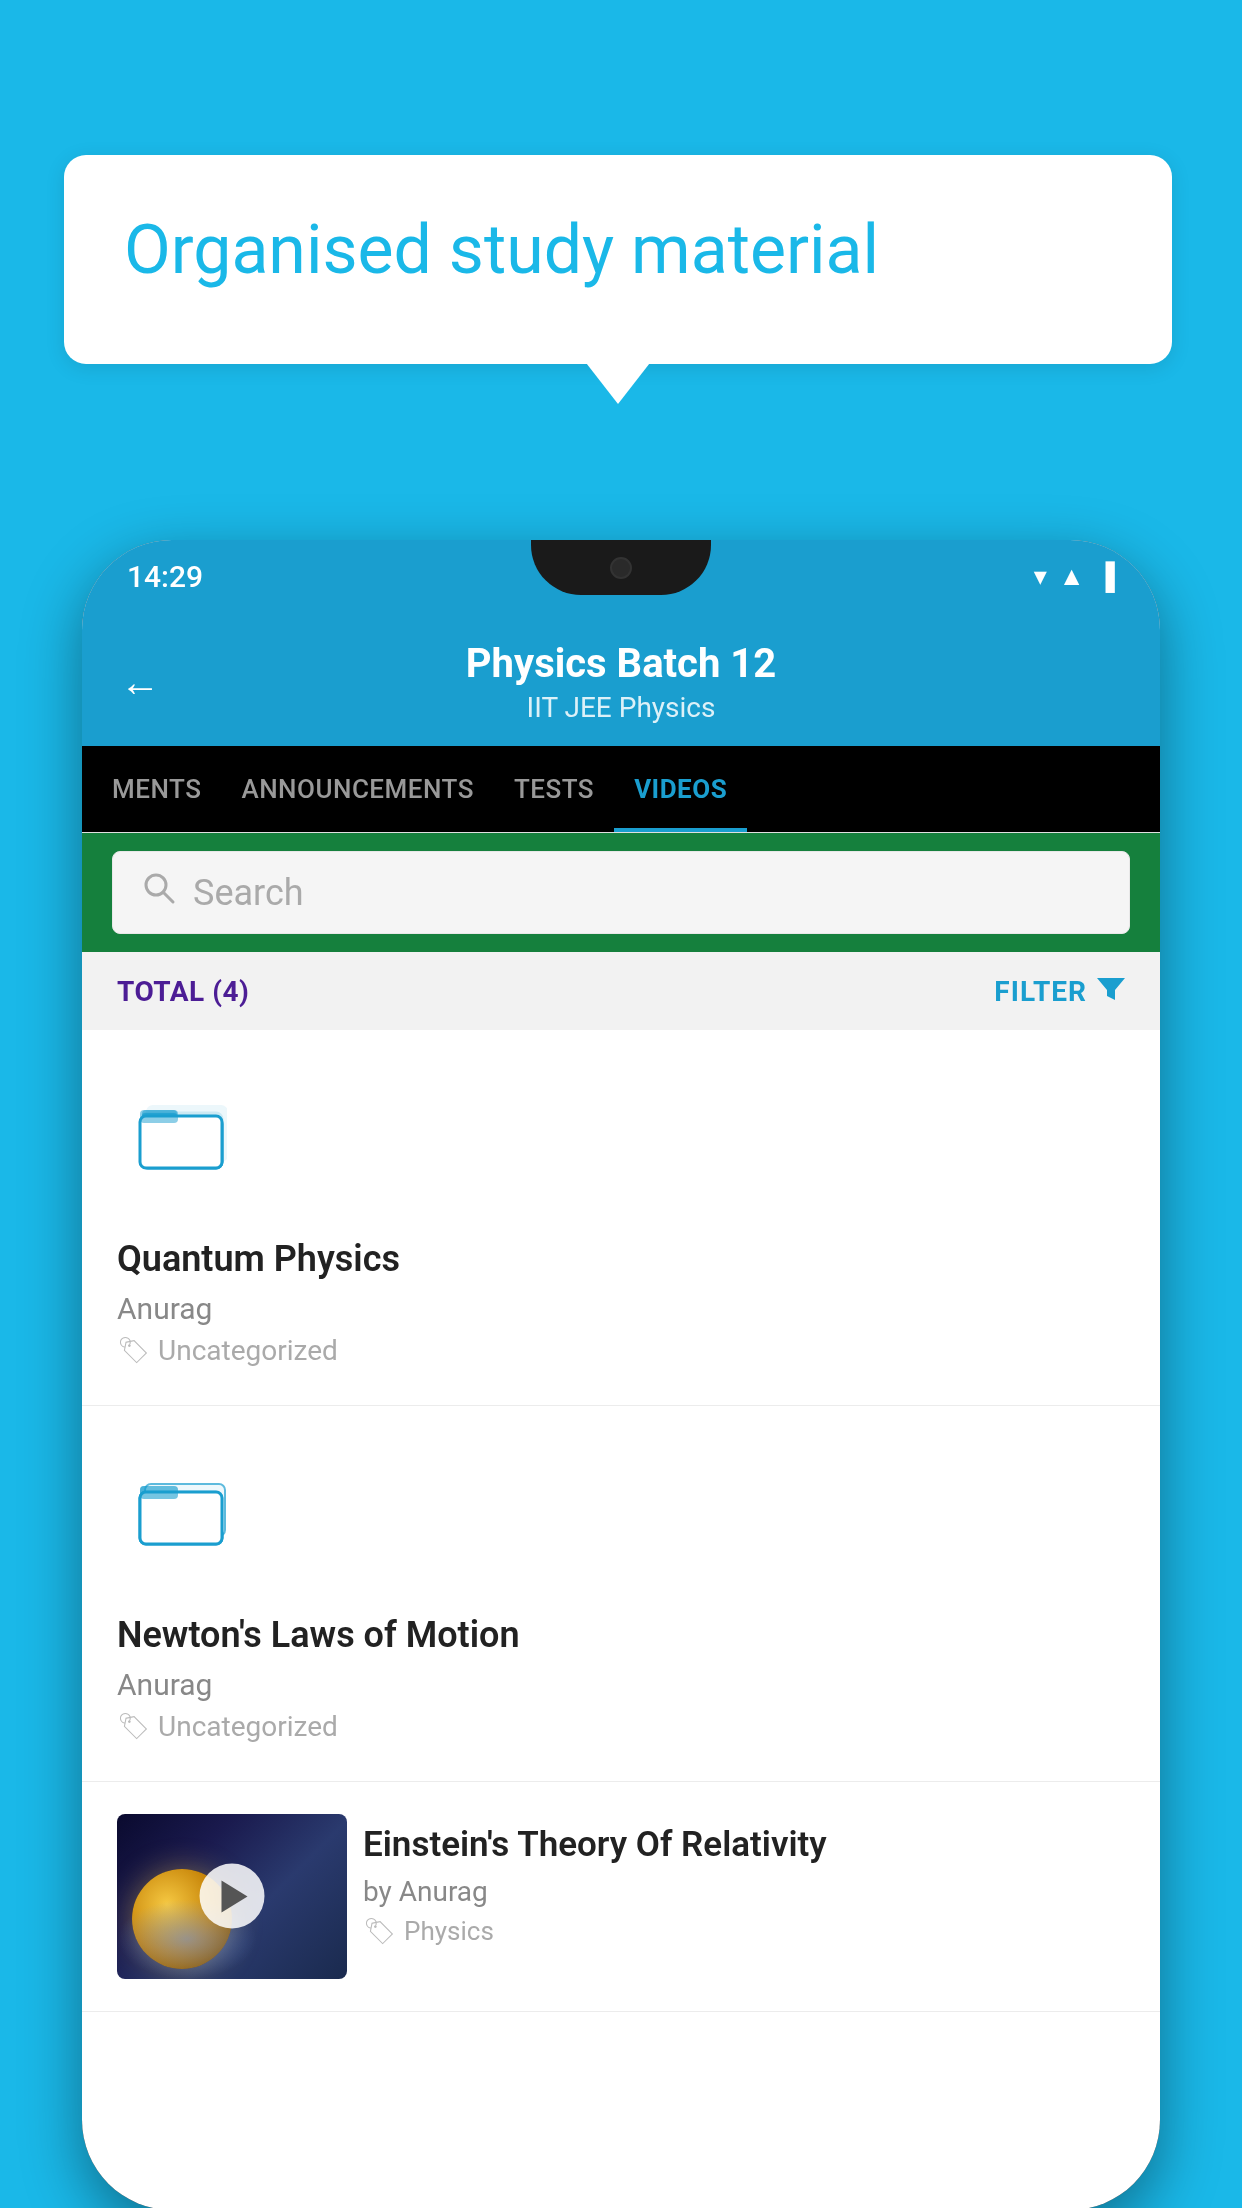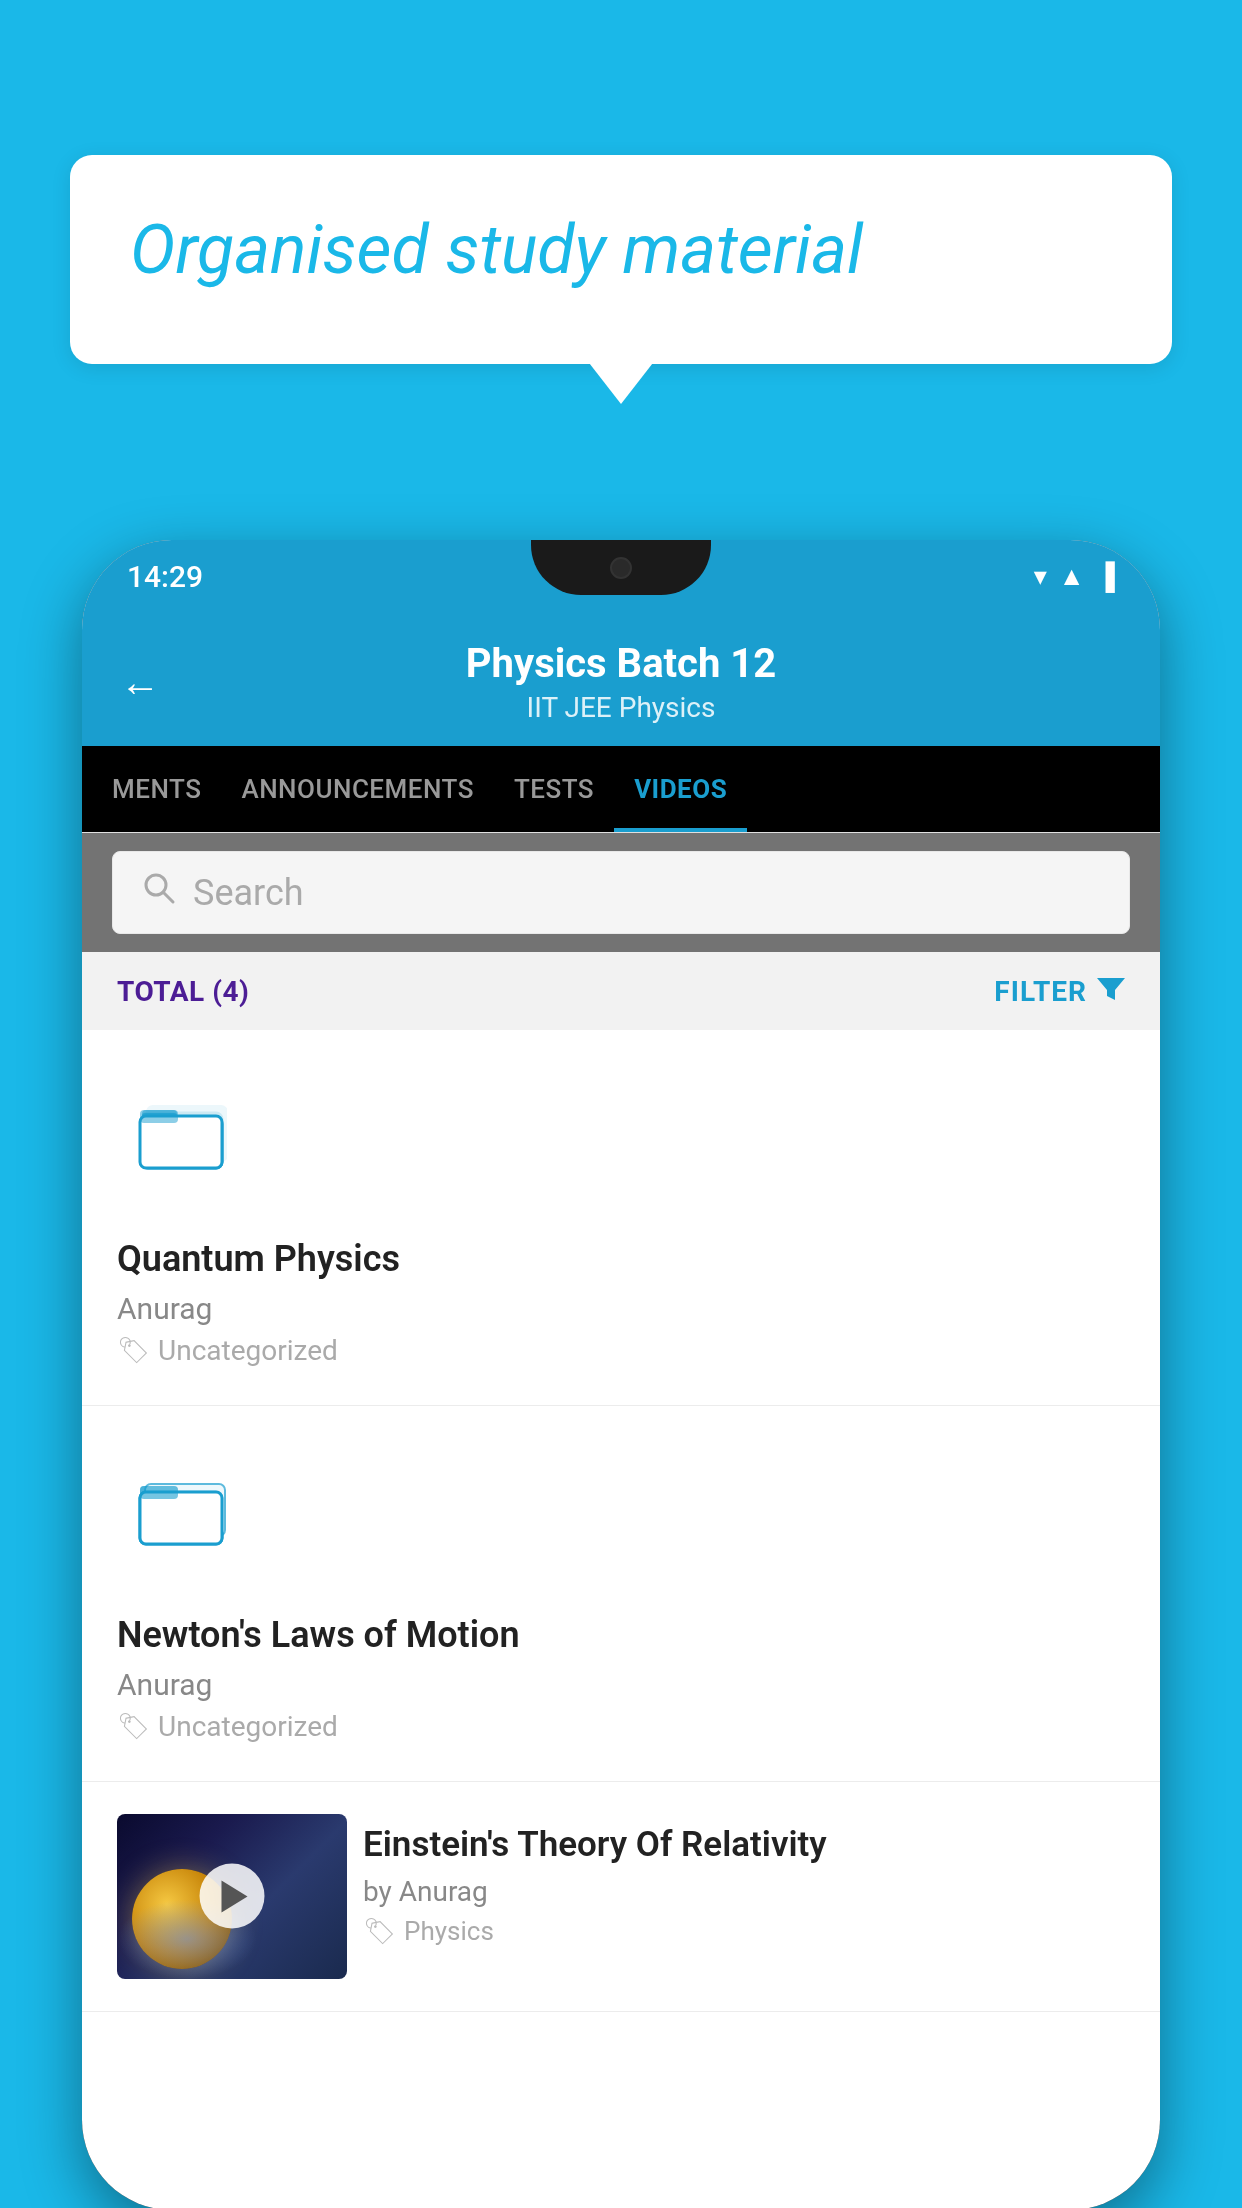--- a/index.html
+++ b/index.html
@@ -10,23 +10,22 @@
       background-color: #1ab8e8;
       font-family: 'Roboto', Arial, sans-serif;
       overflow: hidden;
       position: relative;
     }
 
     
     .speech-bubble-container {
       position: absolute;
       top: 155px;
-      left: 70px;
+      left: 64px;
       right: 70px;
-      font-style: italic;
     }
 
     .speech-bubble {
       background: white;
       border-radius: 22px;
       padding: 55px 60px 50px 60px;
       position: relative;
       box-shadow: 0 4px 20px rgba(0,0,0,0.1);
     }
 
@@ -195,21 +194,21 @@
       position: absolute;
       bottom: 0;
       left: 0;
       right: 0;
       height: 4px;
       background: #1a9ecf;
     }
 
     
     .search-bar-container {
-      background: #737373;
+      background: #15803d;
       padding: 18px 30px;
     }
 
     .search-bar {
       background: #f5f5f5;
       border-radius: 8px;
       display: flex;
       align-items: center;
       padding: 18px 28px;
       border: 1px solid #e8e8e8;

